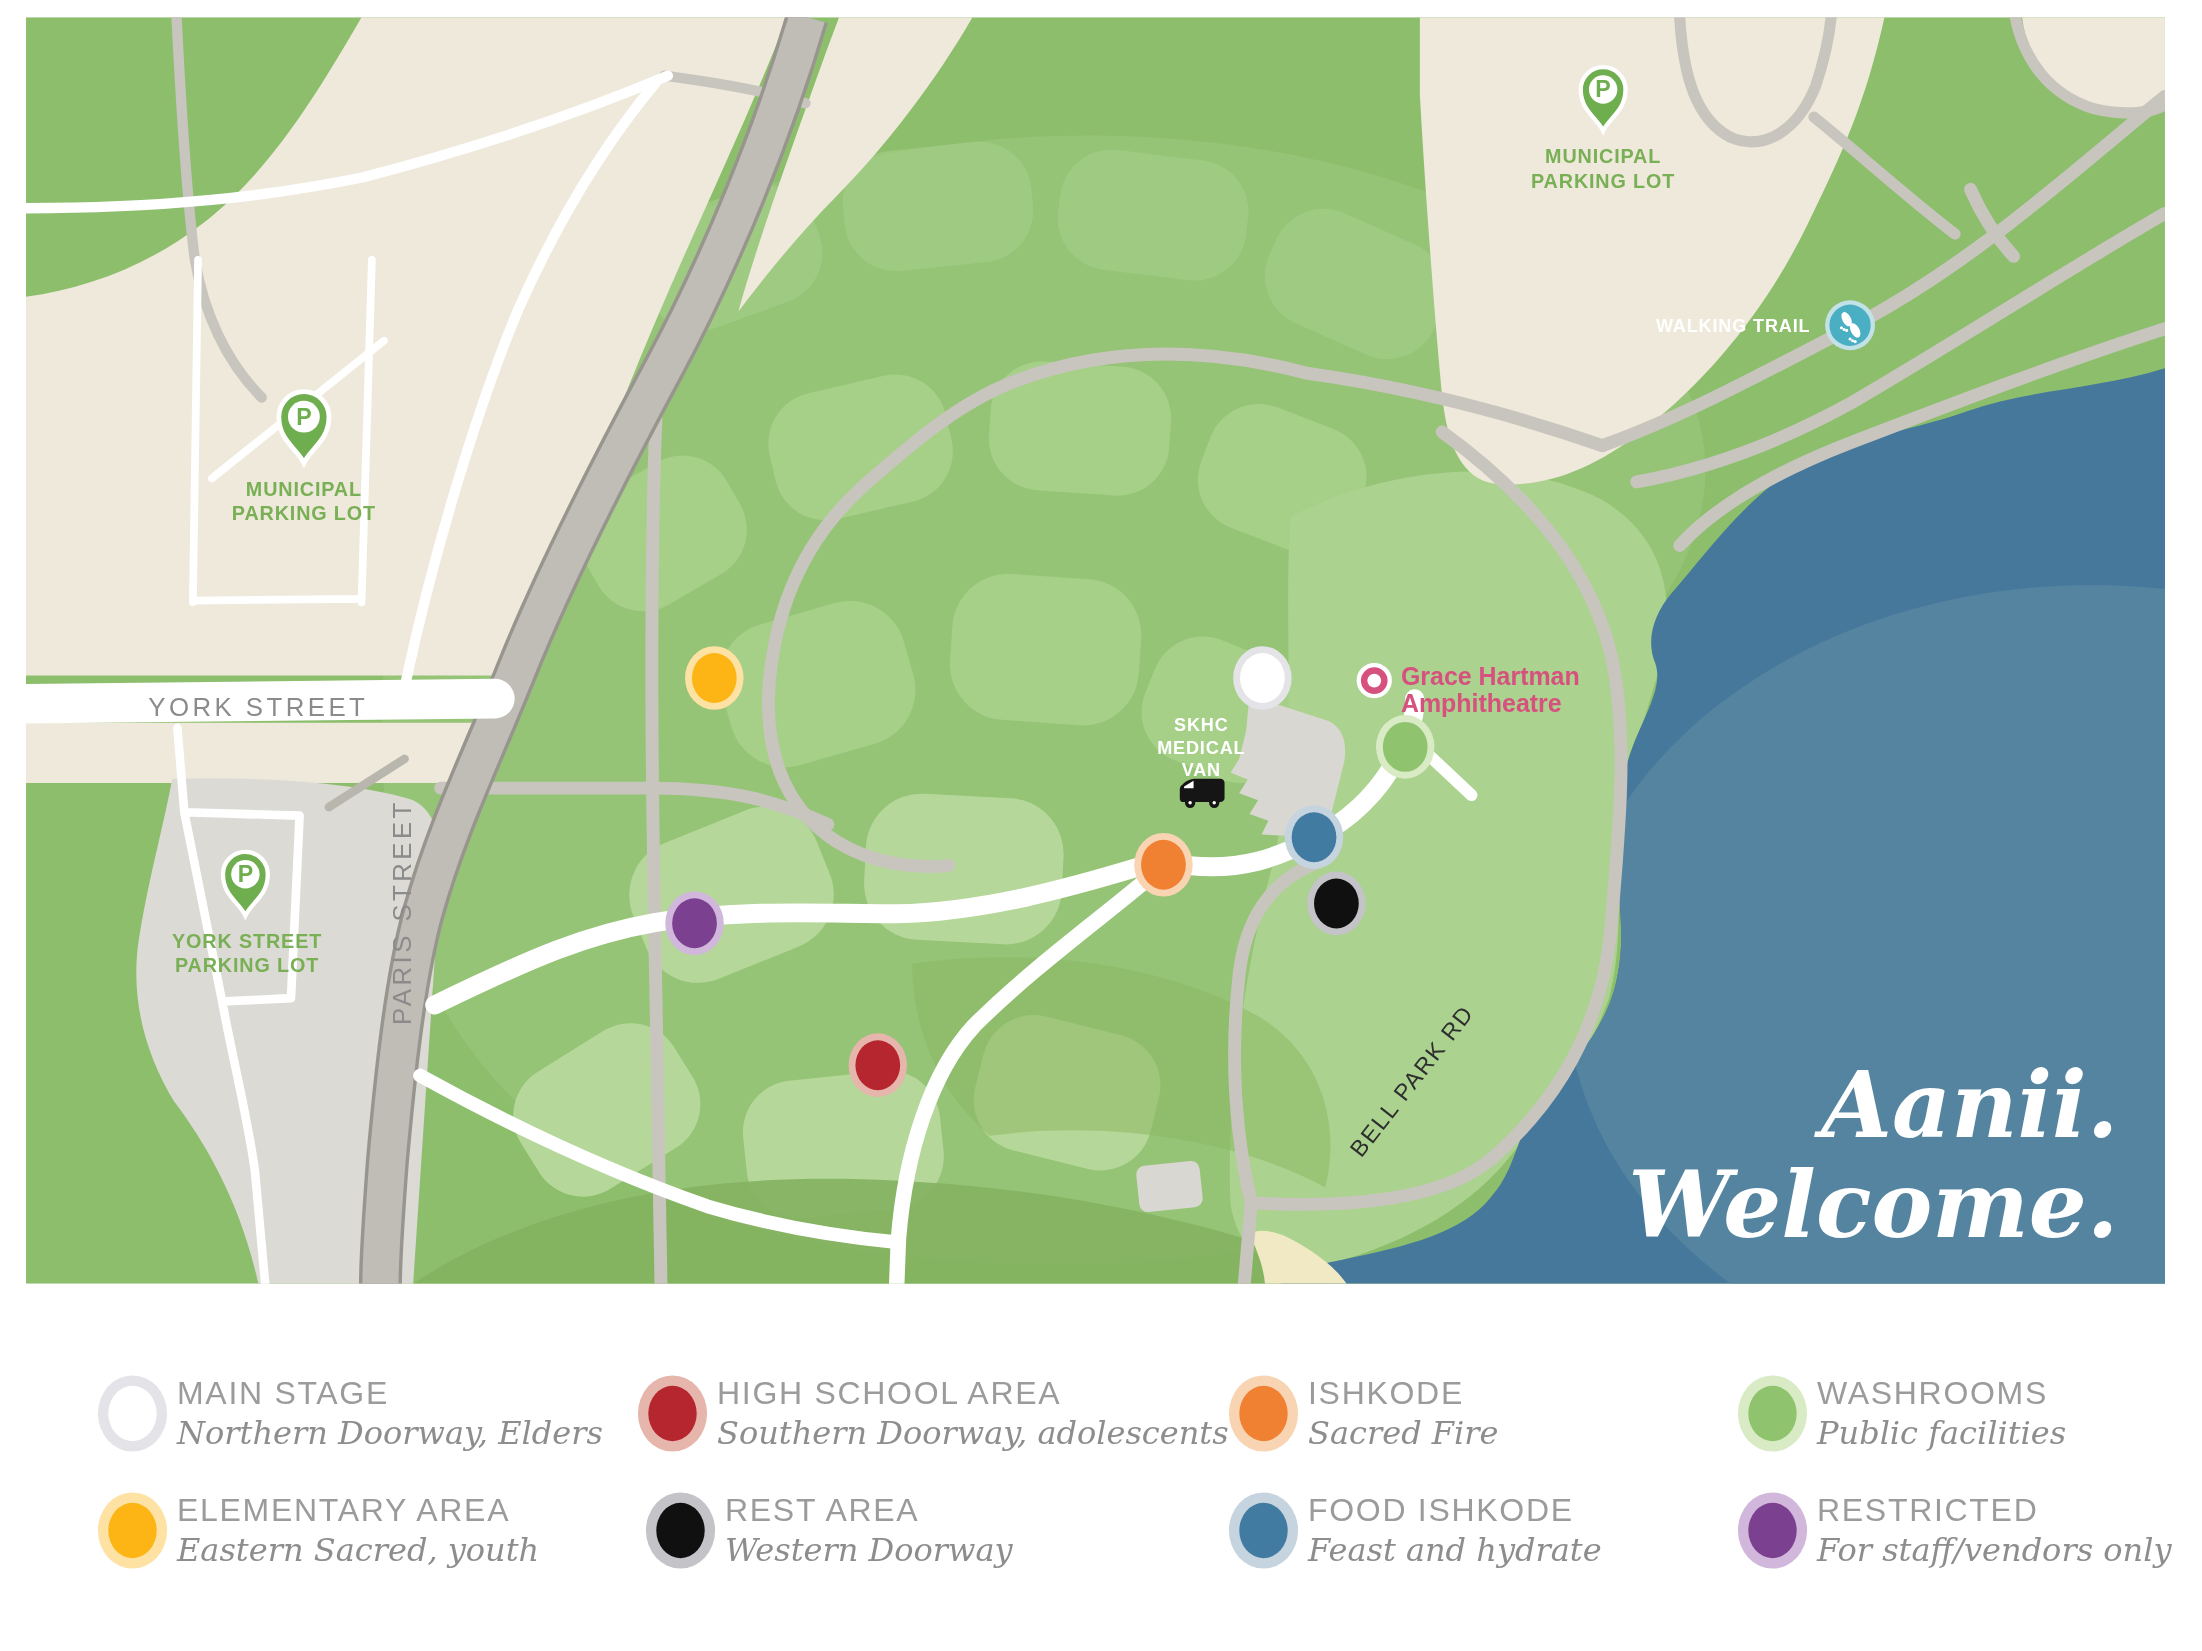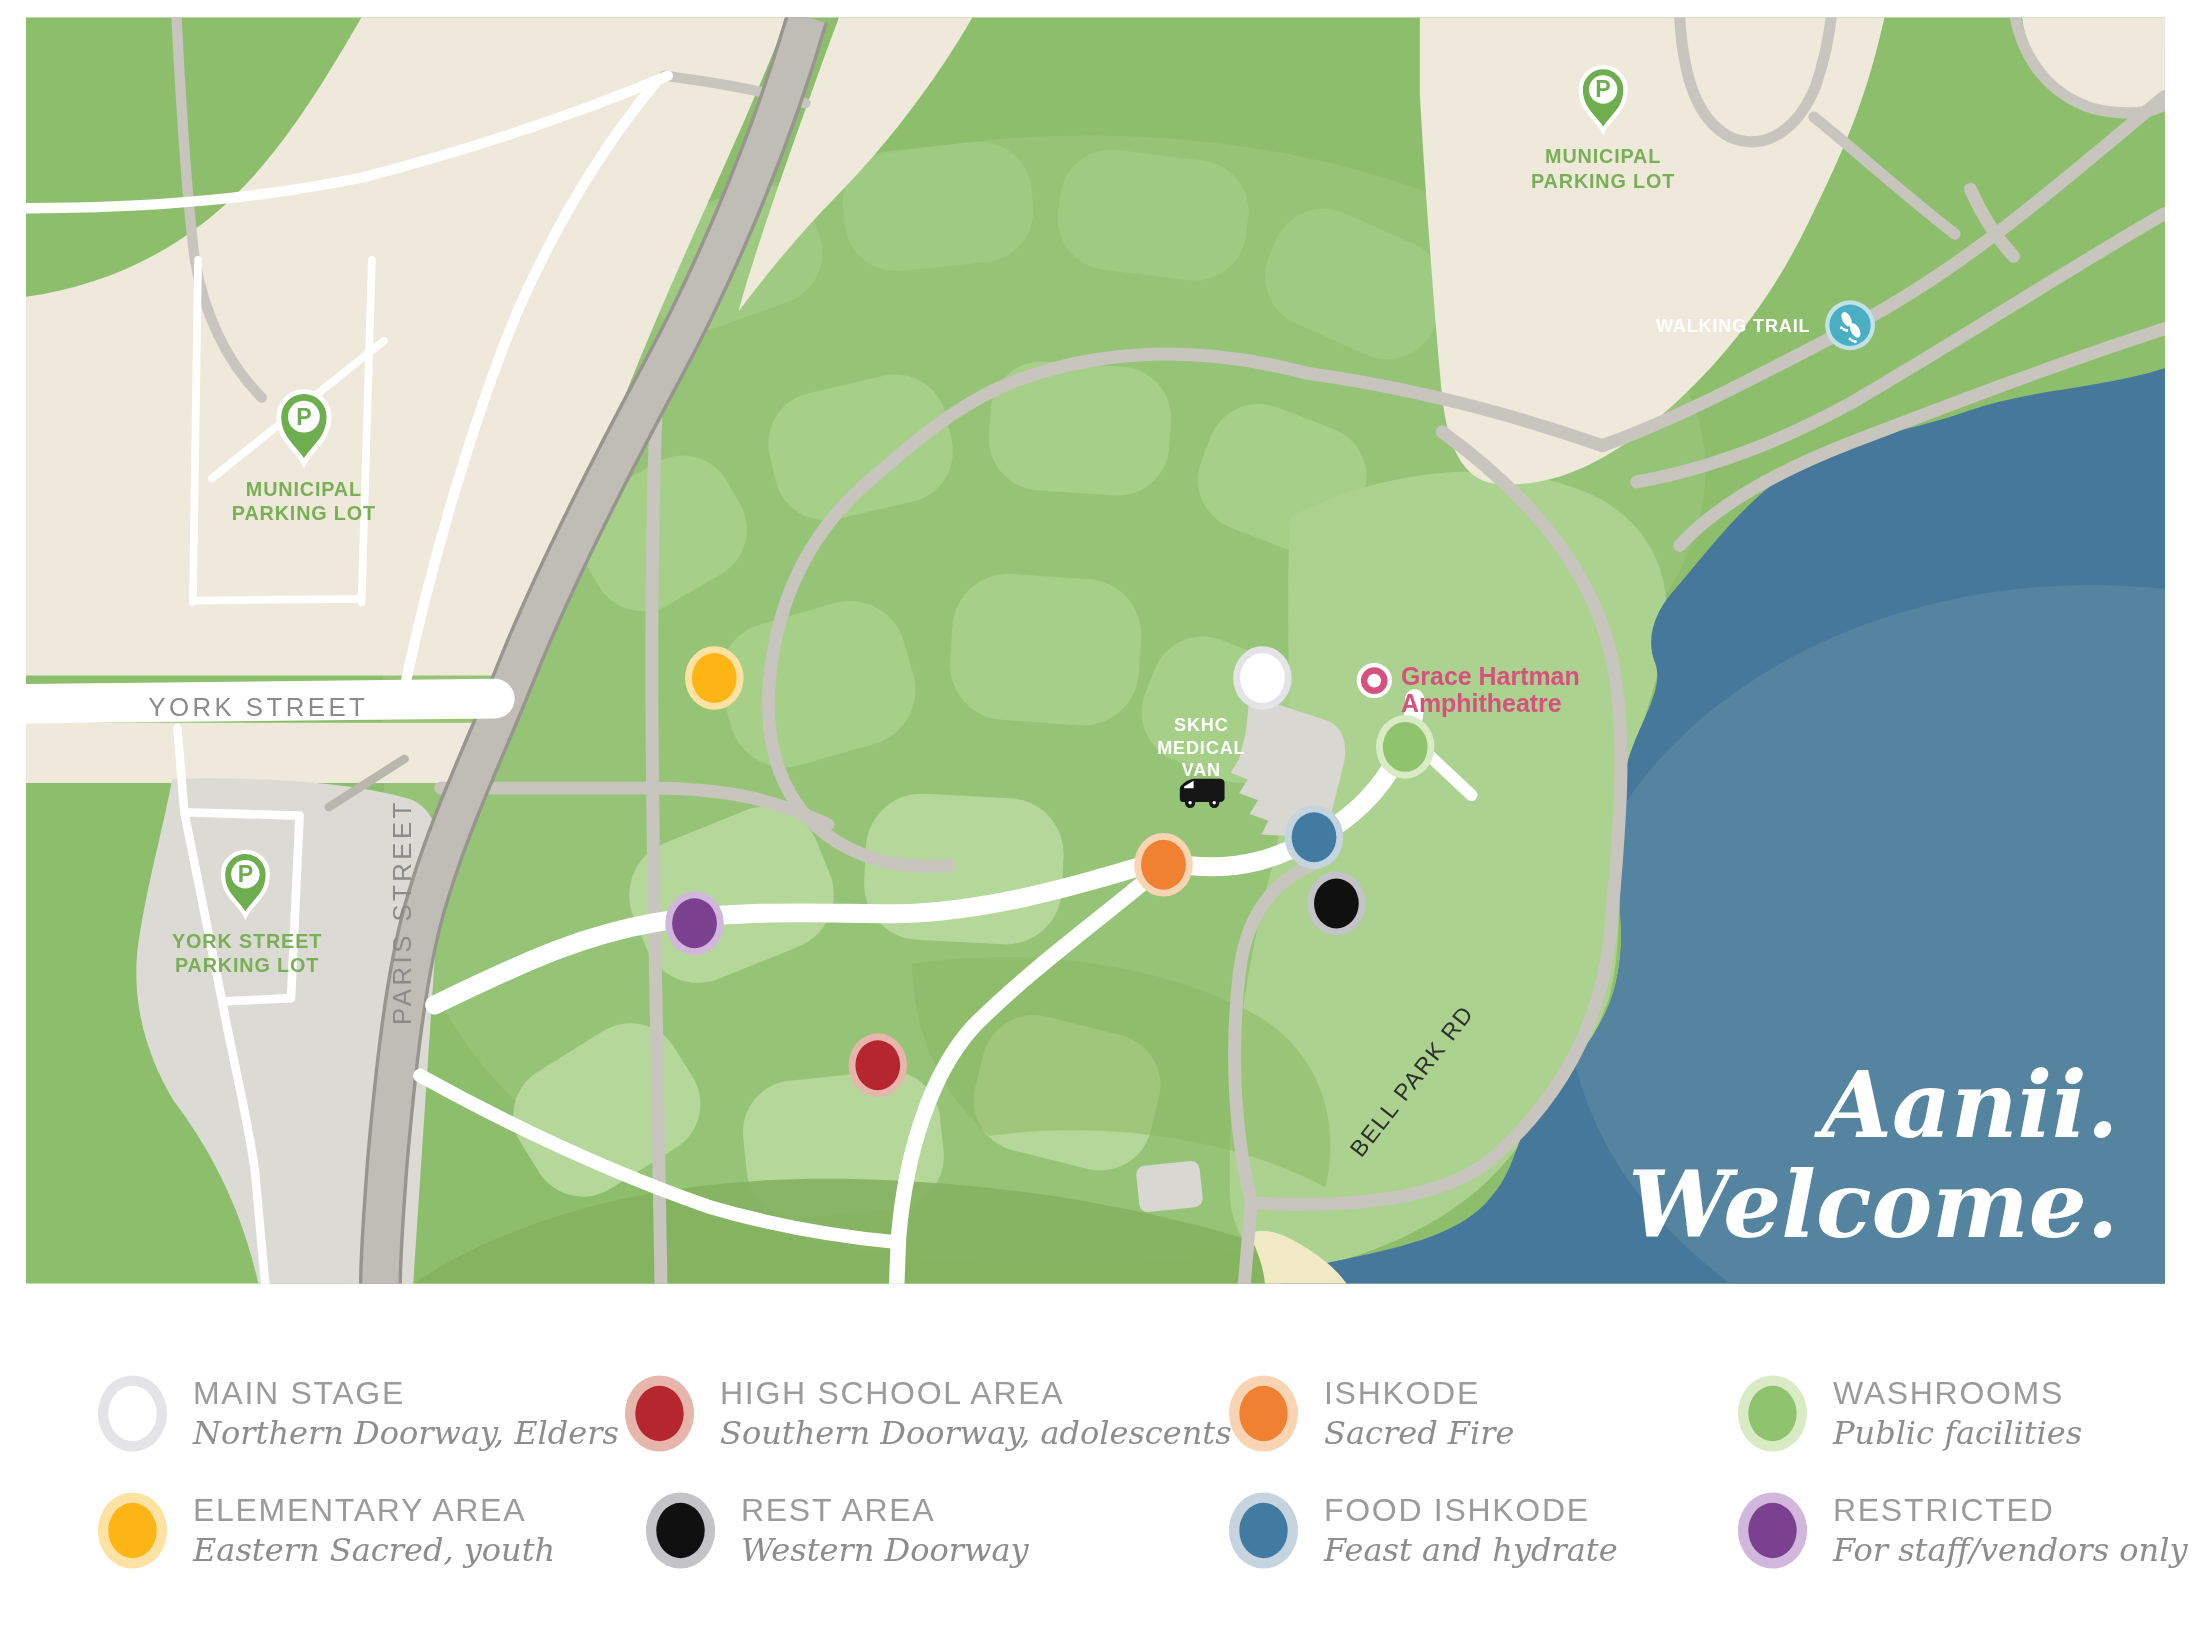--- a/index.html
+++ b/index.html
@@ -5,21 +5,21 @@
   html,body{margin:0;padding:0;background:#ffffff;}
   body{width:2203px;height:1652px;position:relative;font-family:"Liberation Sans",sans-serif;overflow:hidden;}
   #map-svg{position:absolute;left:0;top:0;}
   .street-label{font-family:"Liberation Sans",sans-serif;font-size:30px;fill:#8b8b8b;letter-spacing:4px;}
   .road-label-dark{font-family:"Liberation Sans",sans-serif;font-size:27px;fill:#2e2e2e;letter-spacing:2px;}
   .pin-label{font-family:"Liberation Sans",sans-serif;font-size:23px;font-weight:bold;fill:#79af55;letter-spacing:1px;text-anchor:middle;}
   .white-label{font-family:"Liberation Sans",sans-serif;font-size:21px;font-weight:bold;fill:#ffffff;letter-spacing:1px;}
   .amph-label{font-family:"Liberation Sans",sans-serif;font-size:29px;font-weight:bold;fill:#d6517e;}
   .welcome-text{font-family:"DejaVu Serif",serif;font-size:106px;font-weight:bold;font-style:italic;fill:#ffffff;text-anchor:end;}
   .pin-letter{font-family:"Liberation Sans",sans-serif;font-size:27px;font-weight:bold;fill:#6fae4e;text-anchor:middle;}
-  .legend-item{position:absolute;display:flex;align-items:center;gap:19px;height:86px;}
+  .legend-item{position:absolute;display:flex;align-items:center;gap:3px;height:86px;}
   .legend-text{display:flex;flex-direction:column;justify-content:center;}
   .legend-title{font-family:"Liberation Sans",sans-serif;font-size:32px;color:#9b9b9b;letter-spacing:1.7px;line-height:40px;white-space:nowrap;}
   .legend-sub{font-family:"DejaVu Serif",serif;font-style:italic;font-size:32px;color:#8d8d8d;line-height:41px;white-space:nowrap;}
 </style>
 </head>
 <body>
 
 <svg id="map-svg" width="2203" height="1652" viewBox="0 0 2560 1920">
   <defs>
     <clipPath id="mapclip">
@@ -221,21 +221,21 @@
     <svg width="83" height="83" viewBox="0 0 96 96">
       <ellipse cx="48" cy="48" rx="40" ry="44" fill="#e4e4e8"></ellipse>
       <ellipse cx="48" cy="48" rx="28" ry="32" fill="#ffffff"></ellipse>
     </svg>
     <div class="legend-text">
       <div class="legend-title">MAIN STAGE</div>
       <div class="legend-sub">Northern Doorway, Elders</div>
     </div>
   </div>
 
-  <div class="legend-item" style="left:618px;top:1370px">
+  <div class="legend-item" style="left:631px;top:1370px">
     <svg width="83" height="83" viewBox="0 0 96 96">
       <ellipse cx="48" cy="48" rx="40" ry="44" fill="#e6b5ab"></ellipse>
       <ellipse cx="48" cy="48" rx="28" ry="32" fill="#b6262e"></ellipse>
     </svg>
     <div class="legend-text">
       <div class="legend-title">HIGH SCHOOL AREA</div>
       <div class="legend-sub">Southern Doorway, adolescents</div>
     </div>
   </div>
 

